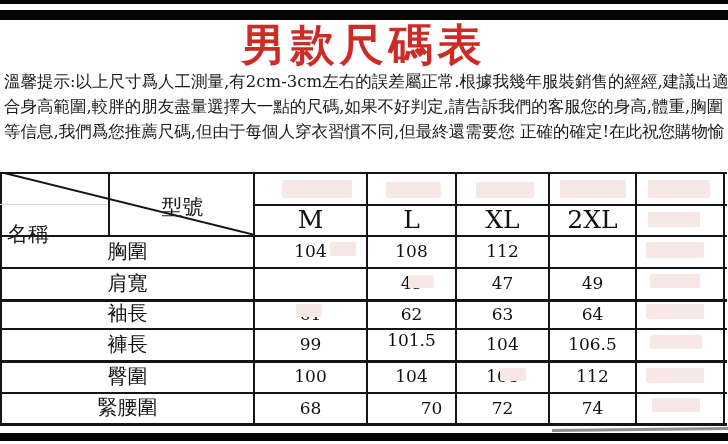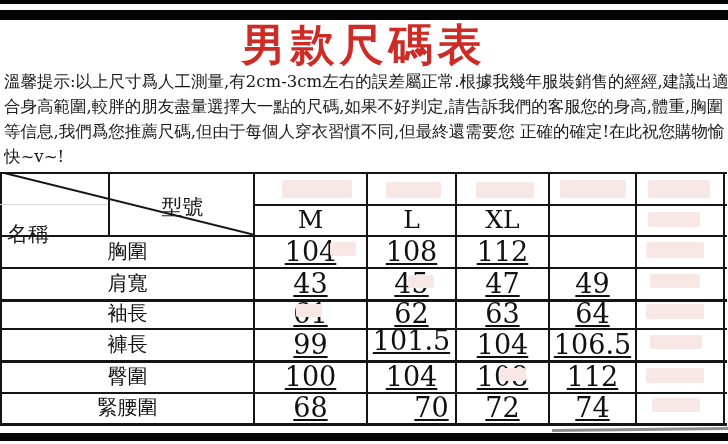--- a/index.html
+++ b/index.html
@@ -8,21 +8,21 @@
   .bar{position:absolute;left:0;width:728px;background:#050505;}
   .title{position:absolute;left:0;top:24px;width:728px;height:42px;line-height:42px;
          text-align:center;font-size:44px;font-weight:bold;letter-spacing:5px;margin:0;}
   .tips{position:absolute;left:4px;top:69px;width:724px;}
   .tips .tline{height:25px;line-height:25px;font-size:16.5px;white-space:nowrap;overflow:hidden;}
   .chart{position:absolute;left:0;top:172px;width:727px;height:254px;}
   .line{position:absolute;background:#151515;}
   .fline{position:absolute;background:#d9d9d9;}
   .cell{position:absolute;display:flex;align-items:center;justify-content:center;
         color:#111;font-family:"DejaVu Serif","Liberation Serif",serif;}
-  .num{font-size:27px;text-decoration:underline;}
+  .num{font-size:17px;}
   .lbl{font-size:20px;}
   .size{font-size:25px;}
   .corner-name{position:absolute;left:7px;top:36px;font-size:21px;margin-top:12px;}
   .corner-model{position:absolute;left:110px;top:21px;width:145px;text-align:center;font-size:21px;}
   .diag{position:absolute;left:0;top:0;}
   .smudge{position:absolute;background:#f7e8e5;border-radius:2px;}
   .gray-slant{position:absolute;left:552px;top:428px;width:176px;height:3px;background:#8f8f8f;
               transform:rotate(-0.7deg);}
 </style>
 </head>
@@ -32,21 +32,20 @@
 
   <div class="bar" style="top:0;height:4px;"></div>
   <div class="bar" style="top:10px;height:10px;"></div>
 
   <h1 class="title" style="color:#cd2b26;">男款尺碼表</h1>
 
   <div class="tips">
     <div class="tline">溫馨提示:以上尺寸爲人工測量,有2cm-3cm左右的誤差屬正常.根據我幾年服裝銷售的經經,建議出適</div>
     <div class="tline">合身高範圍,較胖的朋友盡量選擇大一點的尺碼,如果不好判定,請告訴我們的客服您的身高,體重,胸圍</div>
     <div class="tline">等信息,我們爲您推薦尺碼,但由于每個人穿衣習慣不同,但最終還需要您 正確的確定!在此祝您購物愉</div>
-    <div class="tline">快~v~!</div>
   </div>
 
   <div class="chart">
 
     <div class="line" style="left:0;top:0;width:727px;height:2px;"></div>
     <div class="line" style="left:0;top:251px;width:727px;height:3px;"></div>
     <div class="line" style="left:0;top:0;width:2px;height:254px;"></div>
     <div class="line" style="left:723px;top:0;width:2px;height:254px;"></div>
 
     <div class="line" style="left:108px;top:0;width:2px;height:63px;"></div>
@@ -67,28 +66,28 @@
 
     <svg class="diag" width="255" height="63">
       <line x1="0" y1="0" x2="255" y2="63" stroke="#151515" stroke-width="2"></line>
     </svg>
     <div class="corner-name">名稱</div>
     <div class="corner-model">型號</div>
 
     <div class="cell size" style="left:255px;top:32px;width:111px;height:31px;">M</div>
     <div class="cell size" style="left:368px;top:32px;width:87px;height:31px;">L</div>
     <div class="cell size" style="left:457px;top:32px;width:91px;height:31px;">XL</div>
+    <div class="cell size" style="left:550px;top:32px;width:85px;height:31px;">2XL</div>
 
     <div class="cell lbl" style="left:2px;top:63px;width:251px;height:32px;">胸圍</div>
     <div class="cell num" style="left:255px;top:63px;width:111px;height:32px;">104</div>
     <div class="cell num" style="left:368px;top:63px;width:87px;height:32px;">108</div>
     <div class="cell num" style="left:457px;top:63px;width:91px;height:32px;">112</div>
 
     <div class="cell lbl" style="left:2px;top:95px;width:251px;height:32px;">肩寬</div>
-    <div class="cell num" style="left:255px;top:95px;width:111px;height:32px;">43</div>
     <div class="cell num" style="left:368px;top:95px;width:87px;height:32px;">45</div>
     <div class="cell num" style="left:457px;top:95px;width:91px;height:32px;">47</div>
     <div class="cell num" style="left:550px;top:95px;width:85px;height:32px;">49</div>
 
     <div class="cell lbl" style="left:2px;top:127px;width:251px;height:29px;">袖長</div>
     <div class="cell num" style="left:255px;top:127px;width:111px;height:29px;">61</div>
     <div class="cell num" style="left:368px;top:127px;width:87px;height:29px;">62</div>
     <div class="cell num" style="left:457px;top:127px;width:91px;height:29px;">63</div>
     <div class="cell num" style="left:550px;top:127px;width:85px;height:29px;">64</div>
 

